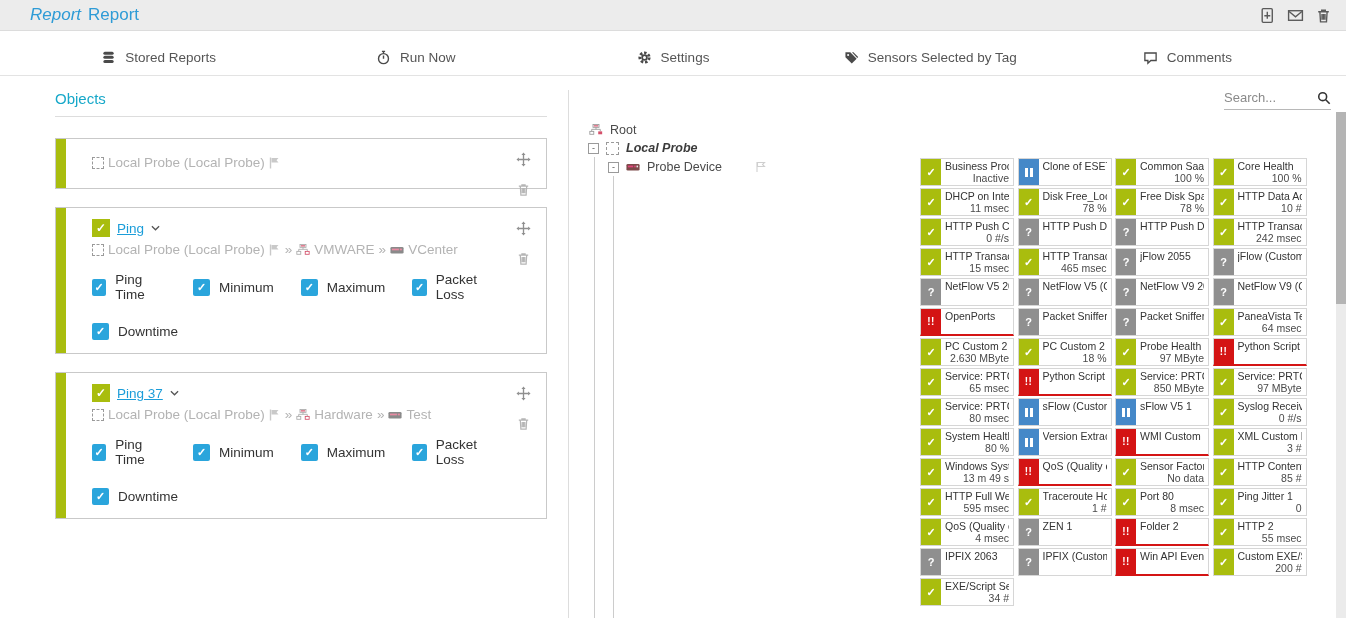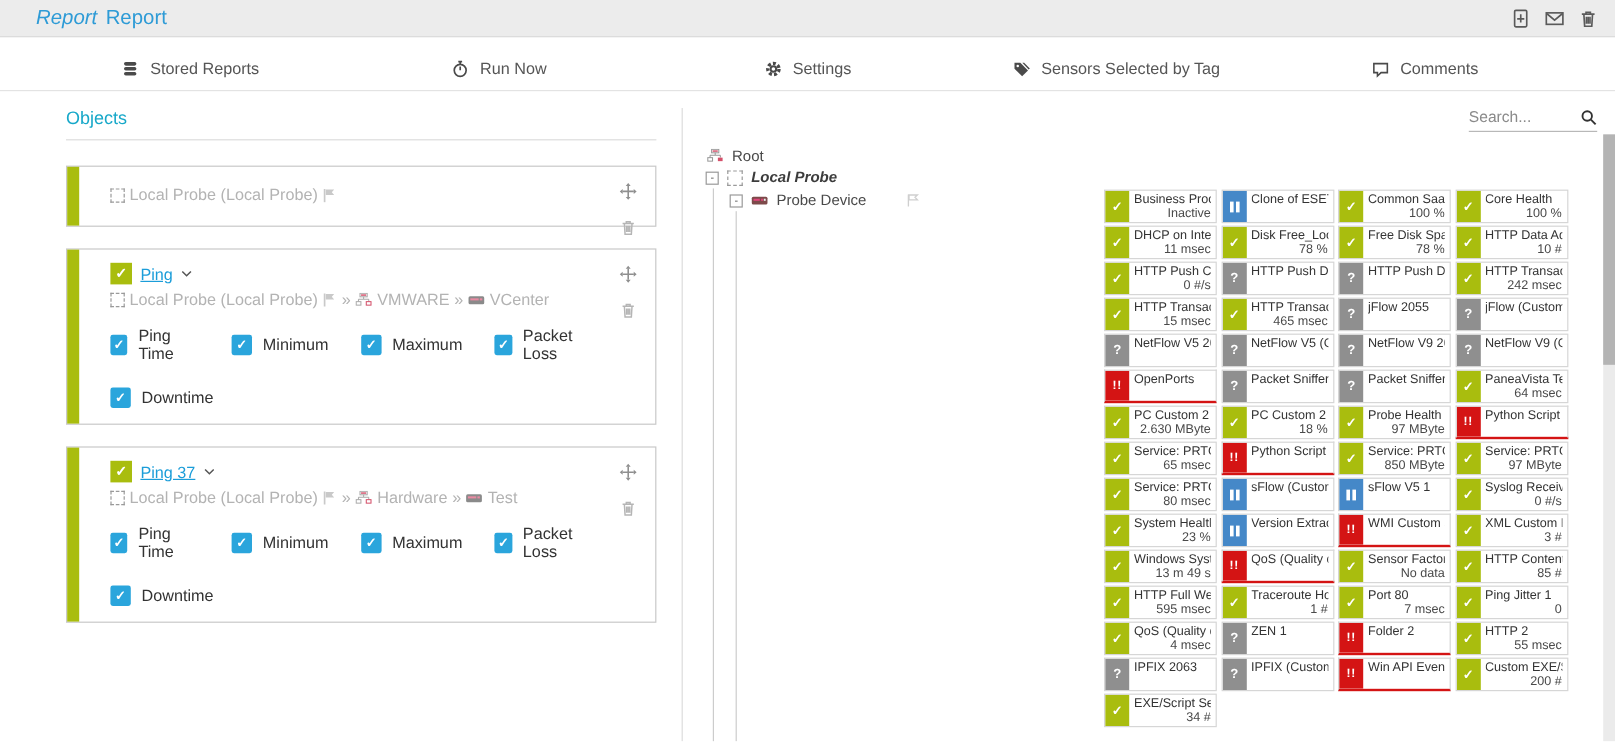--- a/index.html
+++ b/index.html
@@ -616,21 +616,21 @@
           <div class="status">✓</div>
           <div class="tbody">
             <span class="tname">Syslog Receive...</span>
             <span class="tval">0 #/s</span>
           </div>
         </div>
         <div class="tile up">
           <div class="status">✓</div>
           <div class="tbody">
             <span class="tname">System Health</span>
-            <span class="tval">23 %</span>
+            <span class="tval">80 %</span>
           </div>
         </div>
         <div class="tile paused">
           <div class="status">
             <span class="bars"></span>
           </div>
           <div class="tbody">
             <span class="tname">Version Extract...</span>
           </div>
         </div>
@@ -685,21 +685,21 @@
           <div class="status">✓</div>
           <div class="tbody">
             <span class="tname">Traceroute Ho...</span>
             <span class="tval">1 #</span>
           </div>
         </div>
         <div class="tile up">
           <div class="status">✓</div>
           <div class="tbody">
             <span class="tname">Port 80</span>
-            <span class="tval">7 msec</span>
+            <span class="tval">8 msec</span>
           </div>
         </div>
         <div class="tile up">
           <div class="status">✓</div>
           <div class="tbody">
             <span class="tname">Ping Jitter 1</span>
             <span class="tval">0</span>
           </div>
         </div>
         <div class="tile up">

